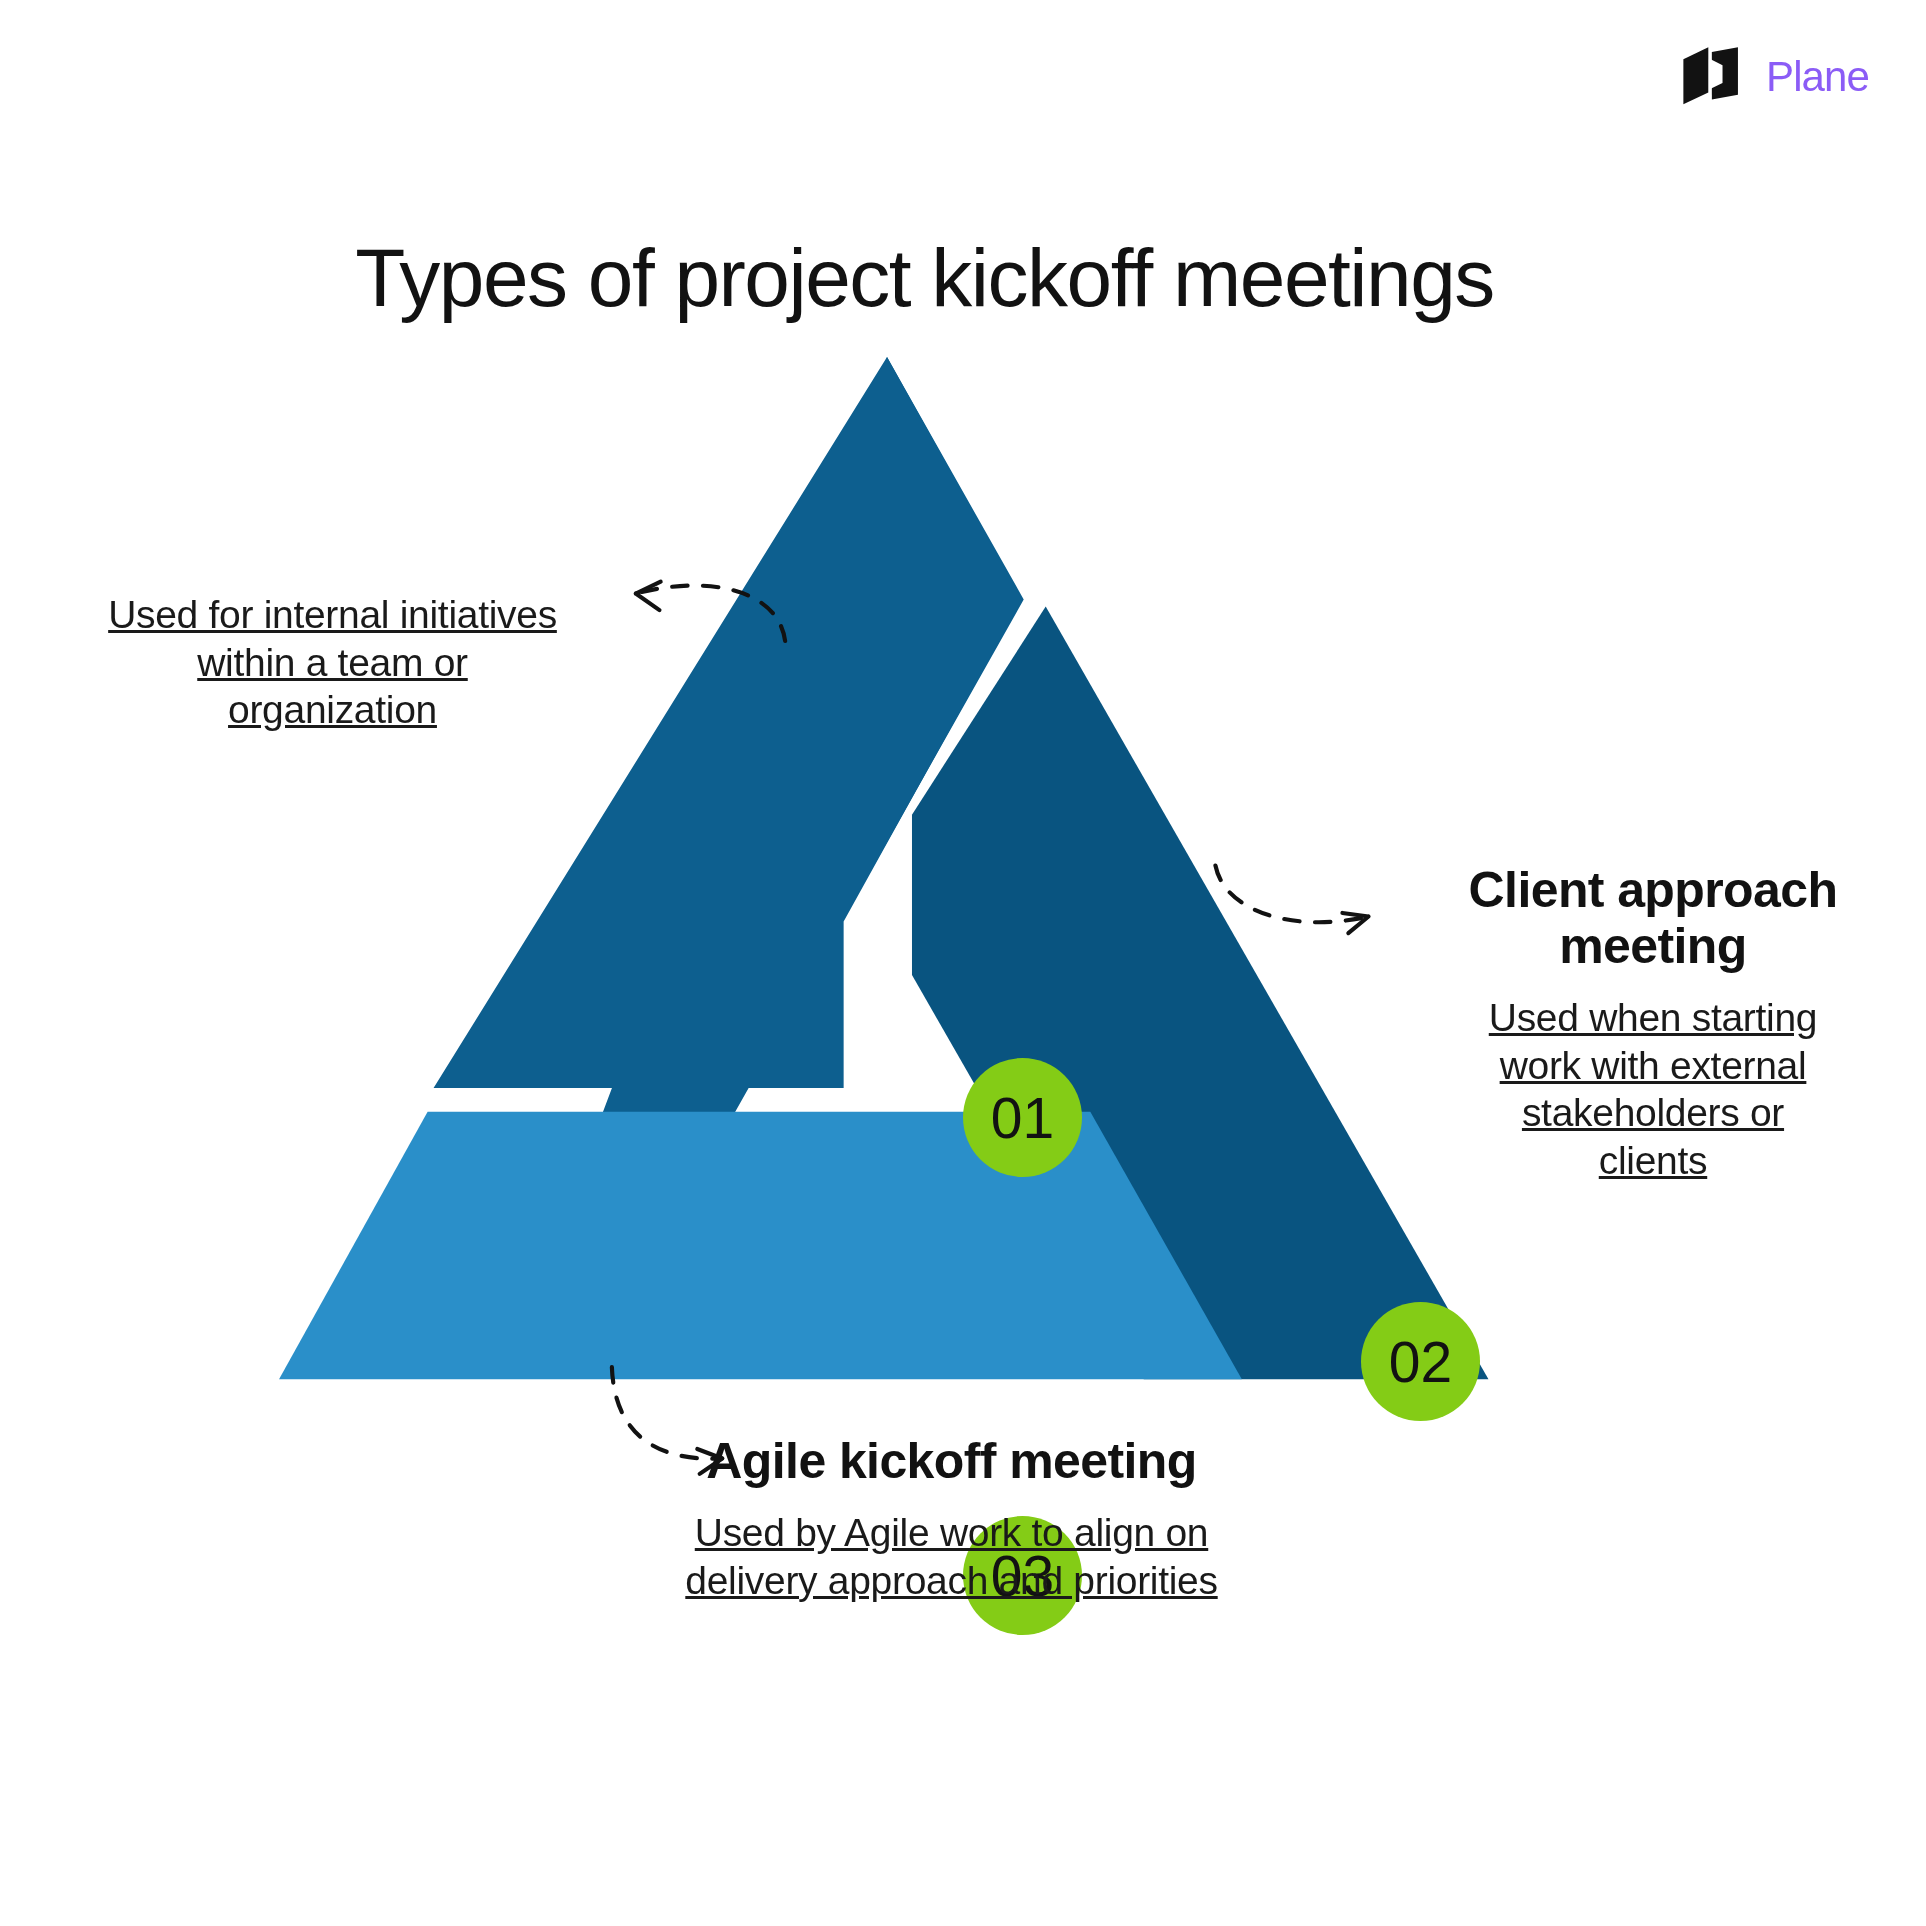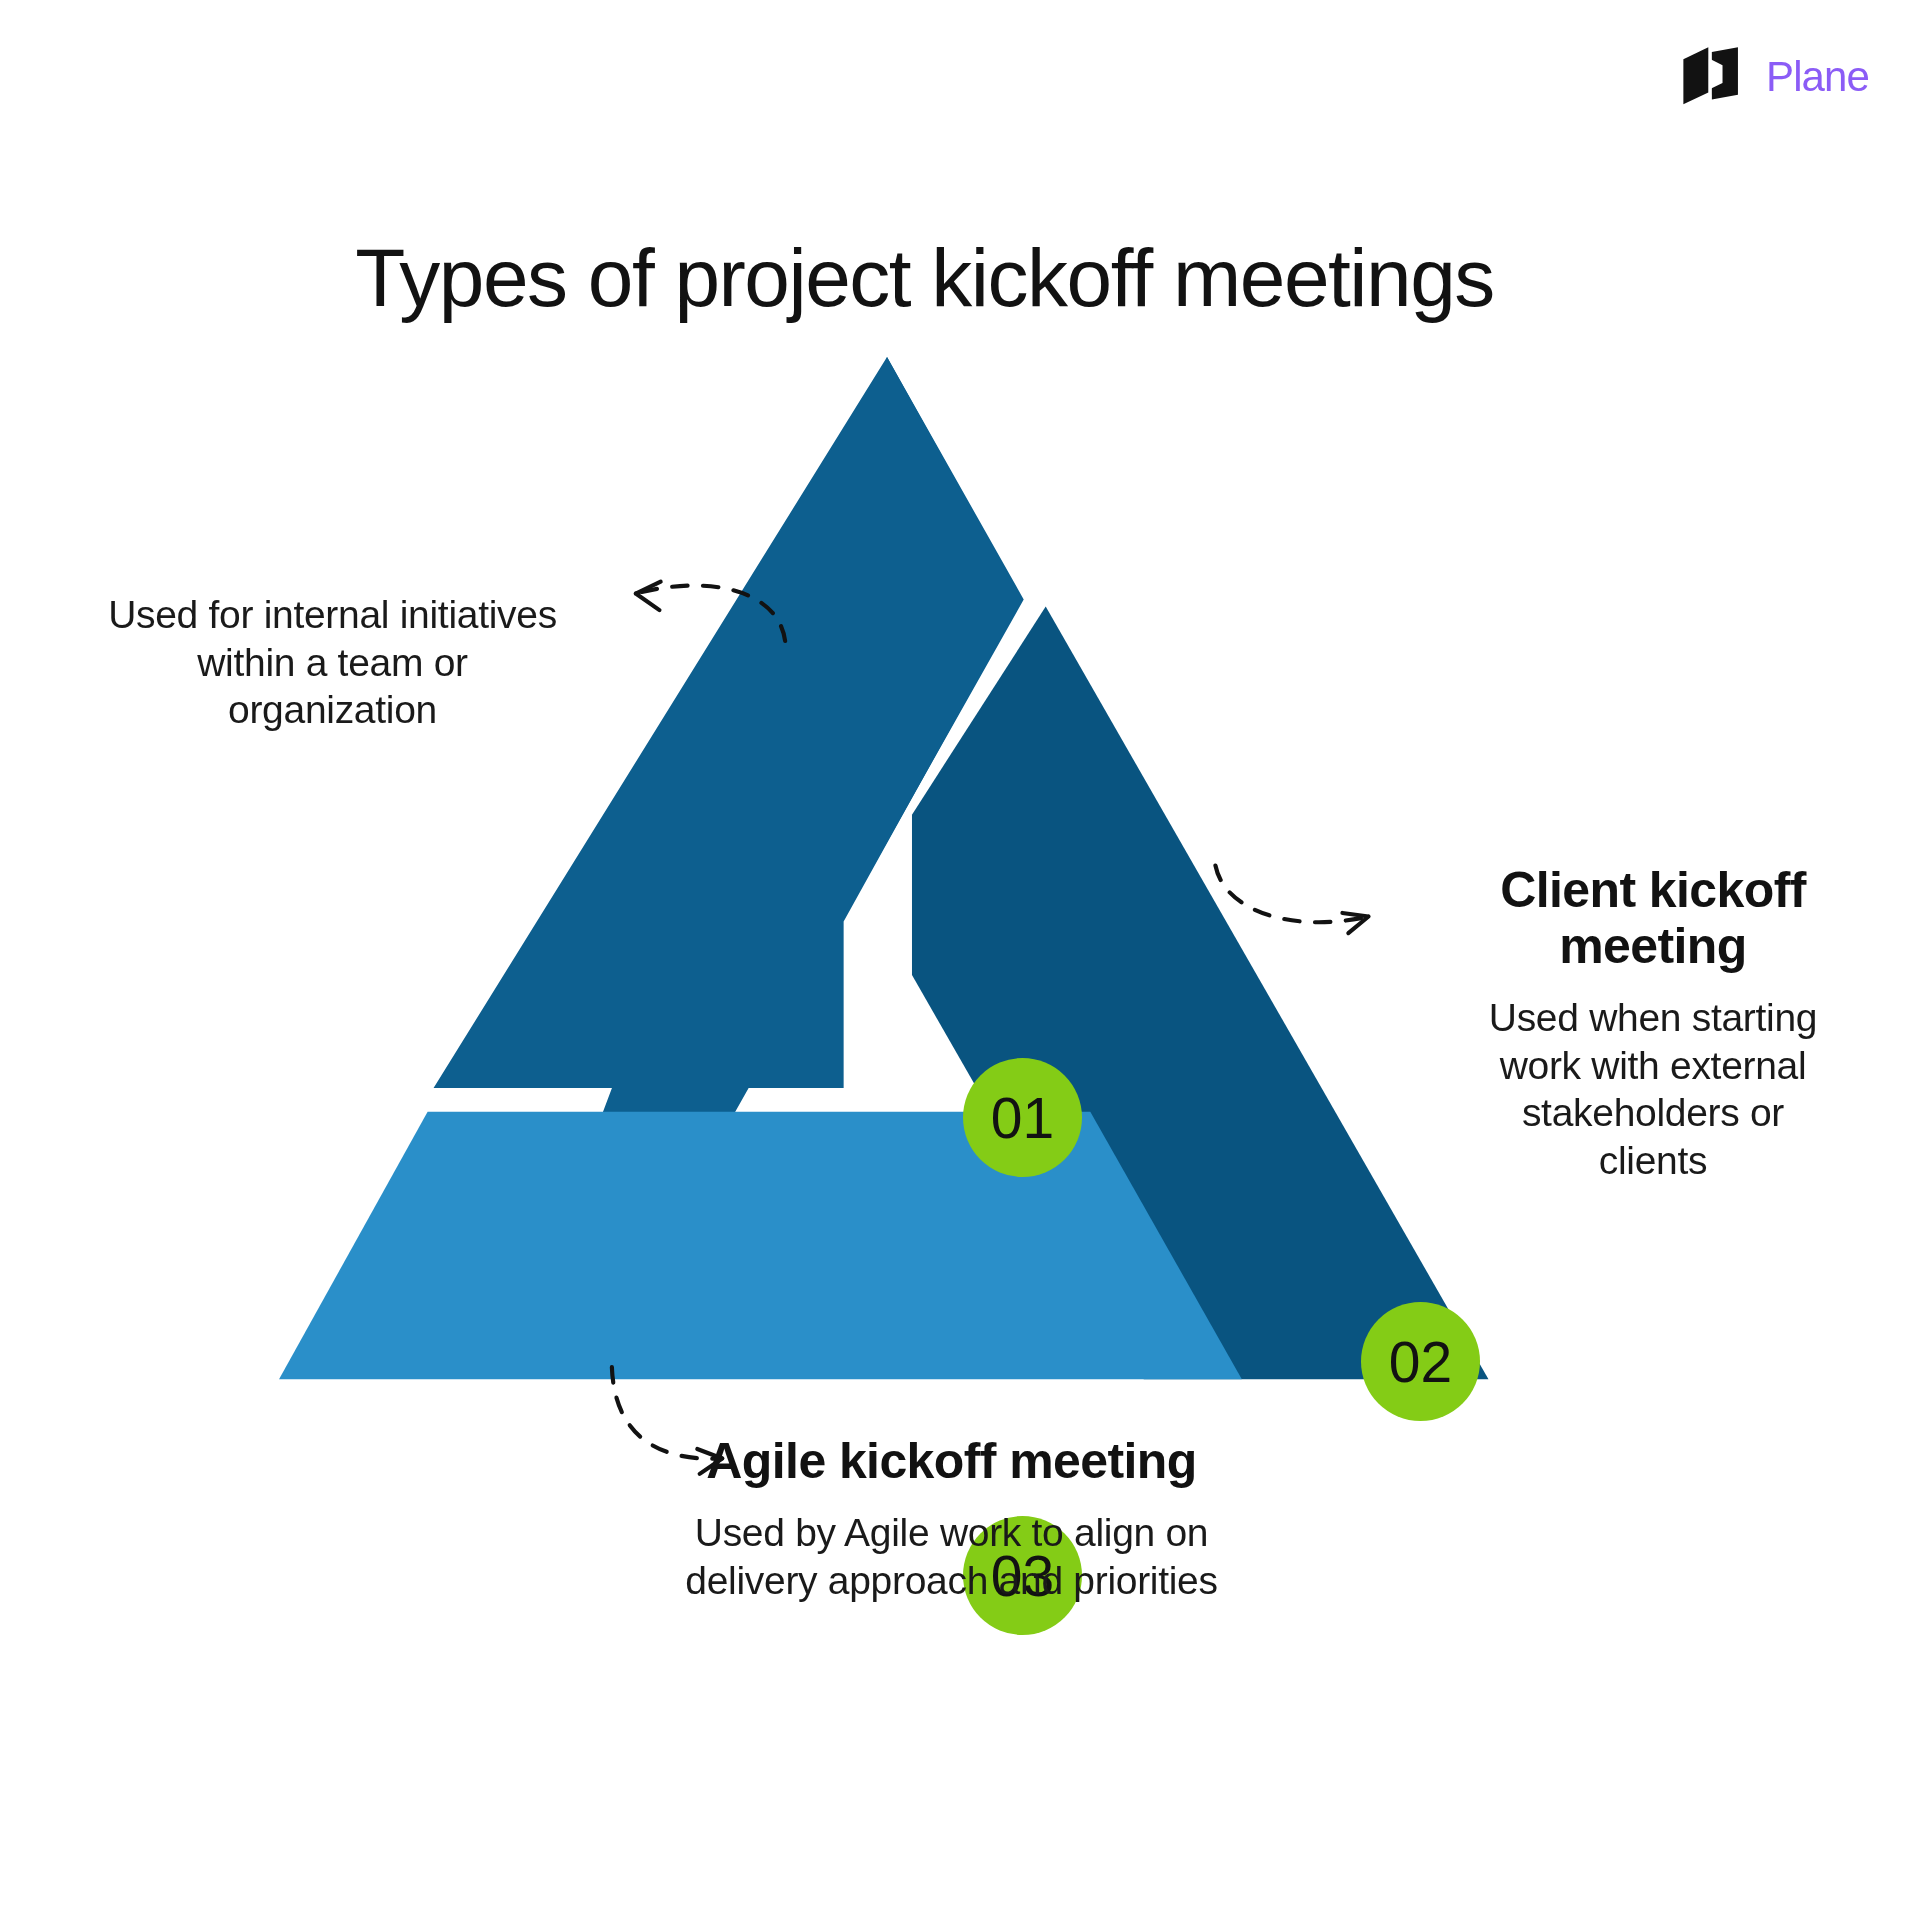--- a/index.html
+++ b/index.html
@@ -90,20 +90,21 @@
     letter-spacing: -0.6px;
     color: #121212;
   }
   .callout p {
     margin: 20px 0 0 0;
     font-size: 39px;
     font-weight: 400;
     line-height: 1.22;
     letter-spacing: -0.3px;
     color: #1a1a1a;
+    text-decoration: underline;
   }
 
   #callout-internal {
     left: 89px;
     top: 571px;
     width: 487px;
     text-align: center;
   }
   #callout-client {
     right: 83px;
@@ -168,21 +169,21 @@
 <svg class="arrow-svg" id="arrow-agile" width="178" height="119" viewBox="0 0 300 200">
   <path d="M20 10 C 24 110, 80 170, 206 164" fill="none" stroke="#121212" stroke-width="7" stroke-linecap="round" stroke-dasharray="26 26"></path>
   <path d="M206 164 L 164 148 M206 164 L 168 190" fill="none" stroke="#121212" stroke-width="7" stroke-linecap="round"></path>
 </svg>
 
 <div class="callout" id="callout-internal">
   <p>Used for internal initiatives within a team or organization</p>
 </div>
 
 <div class="callout" id="callout-client">
-  <h3>Client kickoff meeting</h3>
+  <h3>Client approach meeting</h3>
   <p>Used when starting work with external stakeholders or clients</p>
 </div>
 
 <div class="callout" id="callout-agile">
   <h3>Agile kickoff meeting</h3>
   <p>Used by Agile work to align on delivery approach and priorities</p>
 </div>
 
 
 </body></html>

